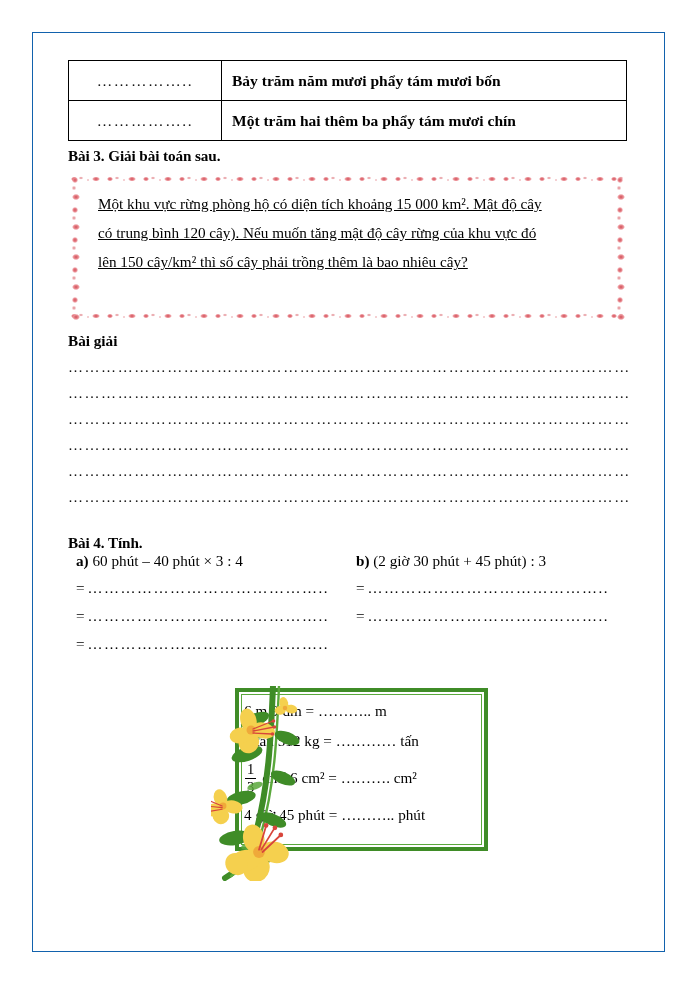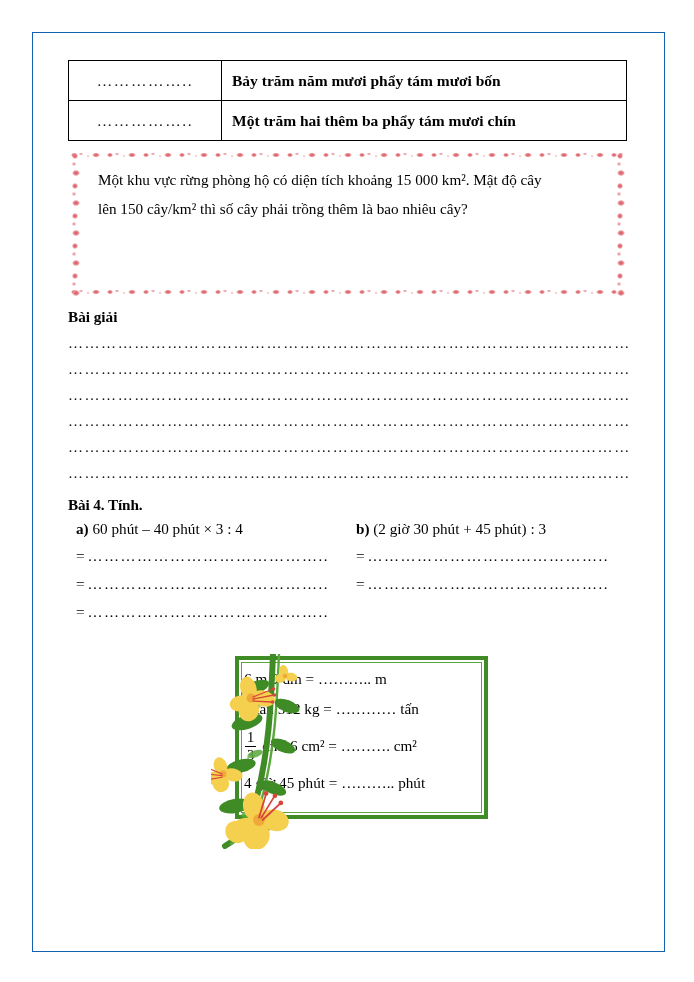--- a/index.html
+++ b/index.html
@@ -106,20 +106,21 @@
   }
   .deco-left { left: 0; }
   .deco-right { right: 0; }
 
   .problem-text {
     font-size: 15.2px;
     line-height: 1.92;
     text-align: left;
     position: relative;
     z-index: 2;
+    text-decoration: underline;
   }
 
   .bai-giai {
     font-weight: bold;
     font-size: 15.2px;
     margin-top: 9px;
   }
 
   
   .dot-line {
@@ -128,21 +129,20 @@
     line-height: 1;
     height: 26px;
     overflow: hidden;
     white-space: nowrap;
     color: #111;
   }
 
   
   .calc-wrap {
     position: relative;
-    margin-top: 6px;
     height: 118px;
   }
   .calc-col {
     position: absolute;
     top: 0;
   }
   .calc-col.left  { left: 8px;  width: 280px; }
   .calc-col.right { left: 288px; width: 272px; font-family: Liberation Serif, serif; }
   .calc-expr {
     font-size: 15.2px;
@@ -235,45 +235,47 @@
         <td class="dots-cell">……………..</td>
         <td class="word-cell">Bảy trăm năm mươi phẩy tám mươi bốn</td>
       </tr>
       <tr>
         <td class="dots-cell">……………..</td>
         <td class="word-cell">Một trăm hai thêm ba phẩy tám mươi chín</td>
       </tr>
     </tbody>
   </table>
 
+  <div class="heading">Bài 3. Giải bài toán sau.</div>
 
   <div class="deco-box">
     <span class="deco-edge deco-top"></span>
     <span class="deco-edge deco-bottom"></span>
     <span class="deco-edge deco-left"></span>
     <span class="deco-edge deco-right"></span>
 
     <div class="problem-text">
       <div>Một khu vực rừng phòng hộ có diện tích khoảng 15 000 km². Mật độ cây</div>
+      <div>có trung bình 120 cây). Nếu muốn tăng mật độ cây rừng của khu vực đó</div>
       <div>lên 150 cây/km² thì số cây phải trồng thêm là bao nhiêu cây?</div>
     </div>
   </div>
 
   <div class="bai-giai">Bài giải</div>
 
   <div style="margin-top:10px;">
     <div class="dot-line">………………………………………………………………………………………………</div>
     <div class="dot-line">………………………………………………………………………………………………</div>
     <div class="dot-line">………………………………………………………………………………………………</div>
     <div class="dot-line">………………………………………………………………………………………………</div>
     <div class="dot-line">………………………………………………………………………………………………</div>
     <div class="dot-line">………………………………………………………………………………………………</div>
   </div>
 
-  <div class="heading" style="margin-top:4px;">Bài 4. Tính.</div>
+  <div class="heading" style="margin-top:18px;">Bài 4. Tính.</div>
 
   <div class="calc-wrap">
 
     <div class="calc-col left">
       <div class="calc-expr">
         <b>a)</b>
         <span>60 phút – 40 phút × 3 : 4</span>
       </div>
       <div class="eq-line">
         <span class="eqsign">=</span><span class="eqdots">……………………………………..</span>

